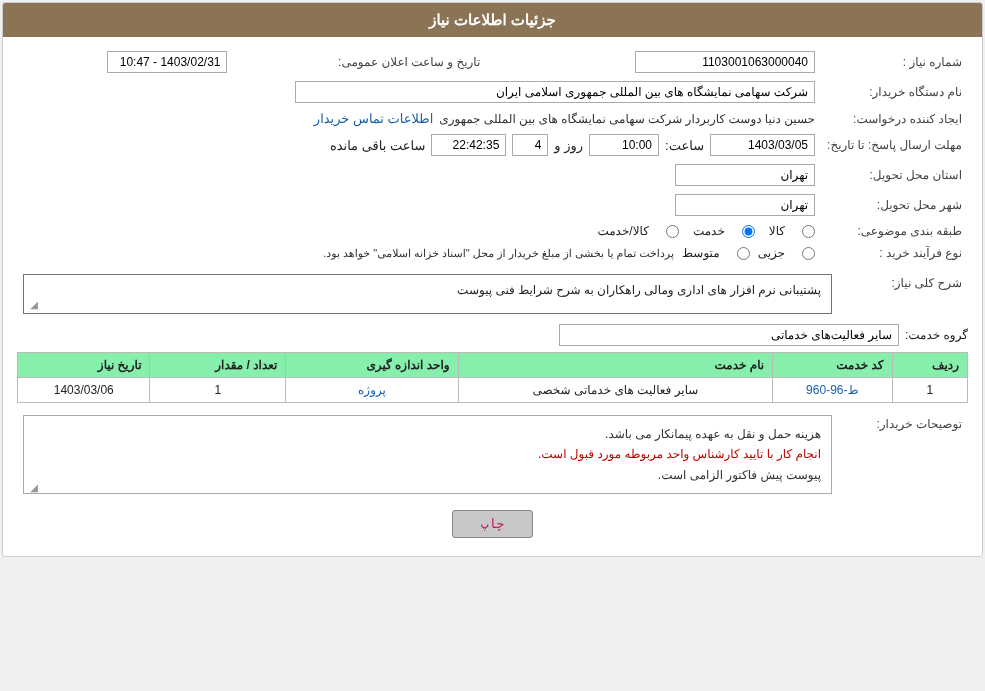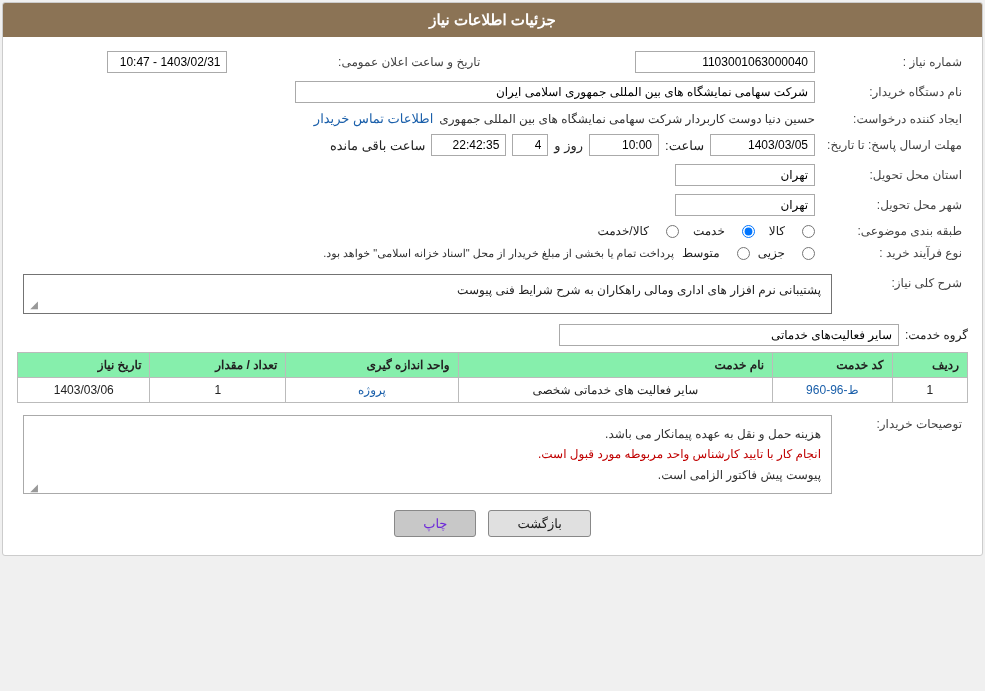--- a/index.html
+++ b/index.html
@@ -155,21 +155,22 @@
     .btn {
       padding: 5px 28px;
       font-size: 13px;
       font-family: Tahoma, Arial, sans-serif;
       border: 1px solid #888;
       border-radius: 3px;
       cursor: pointer;
     }
     .btn-print {
       background: #c8c8c8;
-      color: #6d28d9;
+      color: #be185d;
+      font-family: Liberation Mono, monospace;
     }
     .btn-back {
       background: #e0e0e0;
       color: #222;
     }
     .radio-group {
       display: flex;
       align-items: center;
       gap: 14px;
       direction: rtl;
@@ -346,19 +347,18 @@
               <div style="color:#c00000;">انجام کار با تایید کارشناس واحد مربوطه مورد قبول است.</div>
               <div>پیوست پیش فاکتور الزامی است.</div>
               <span class="resize-handle">◢</span>
             </div>
           </td>
         </tr>
       </tbody>
         </table>
 
       <div class="buttons-row">
-        <button class="btn btn-back">بازگشت</button>
         <button class="btn btn-print">چاپ</button>
       </div>
 
     </div>
   </div>
 </div>
 
 </body></html>

